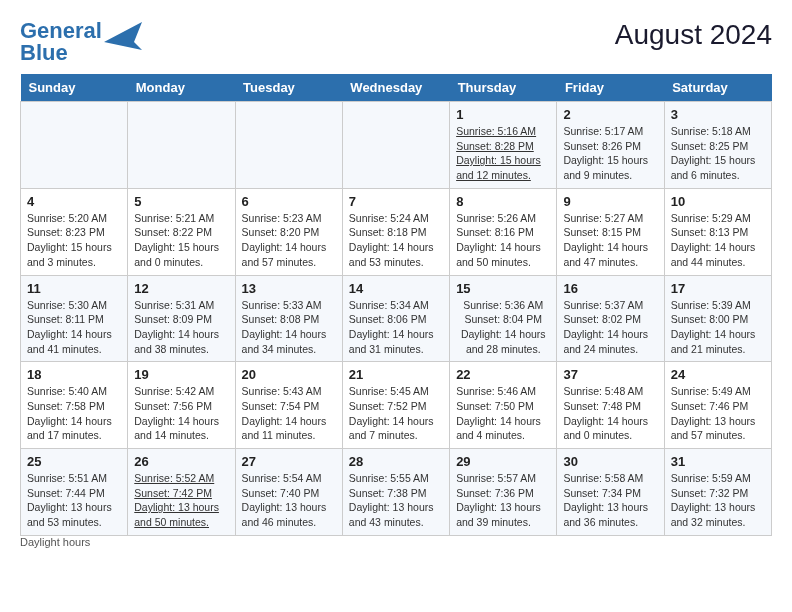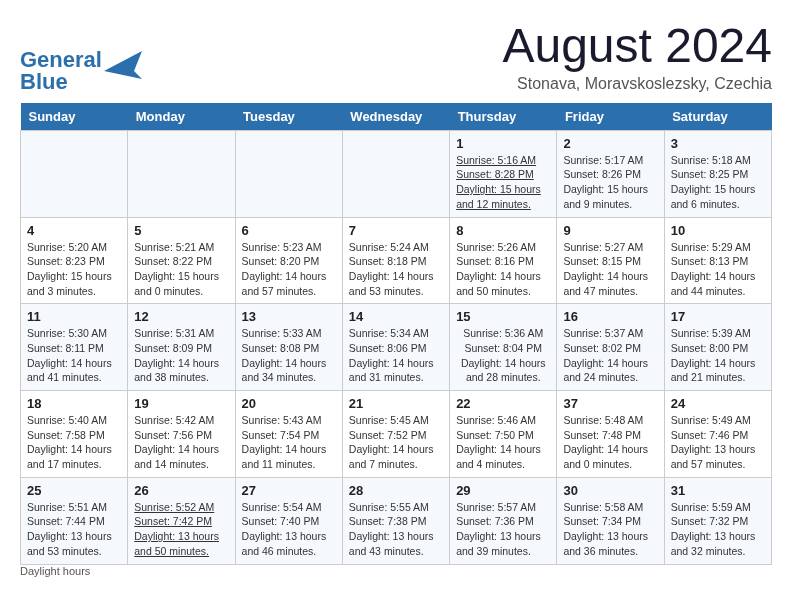--- a/index.html
+++ b/index.html
@@ -6,42 +6,42 @@
     body {
       font-family: Arial, sans-serif;
       background: #fff;
       width: 792px;
       min-height: 612px;
       padding: 20px;
     }
     .header {
       display: flex;
       justify-content: space-between;
-      align-items: flex-end;
+      align-items: flex-start;
       margin-bottom: 10px;
     }
     .logo {
       display: flex;
       flex-direction: column;
       align-items: flex-start;
     }
     .logo-text {
       font-size: 22px;
       font-weight: bold;
       color: #1a1a2e;
       line-height: 1;
     }
     .logo-text span {
       color: #2c6fad;
     }
     .title-block {
       text-align: right;
     }
     .month-title {
-      font-size: 48px;
+      font-size: 28px;
       color: #1a1a2e;
       font-weight: 300;
       line-height: 1.1;
     }
     .location {
       font-size: 16px;
       color: #555;
       margin-top: 2px;
     }
     table {
@@ -100,21 +100,20 @@
       <span class="logo-text">
         <span>General</span><br><span style="color:#2c6fad;">Blue</span>
       </span>
       <svg width="38" height="30" viewBox="0 0 38 30" style="margin-left:2px;margin-top:-10px;">
         <polygon points="0,20 38,0 30,20 38,28" fill="#2c6fad"></polygon>
       </svg>
     </div>
   </div>
   <div class="title-block">
     <div class="month-title">August 2024</div>
-    <div class="location">Stonava, Moravskoslezsky, Czechia</div>
   </div>
 </div>
 
 <table>
   <thead>
     <tr>
     <th>Sunday</th>
         <th>Monday</th>
         <th>Tuesday</th>
         <th>Wednesday</th>

